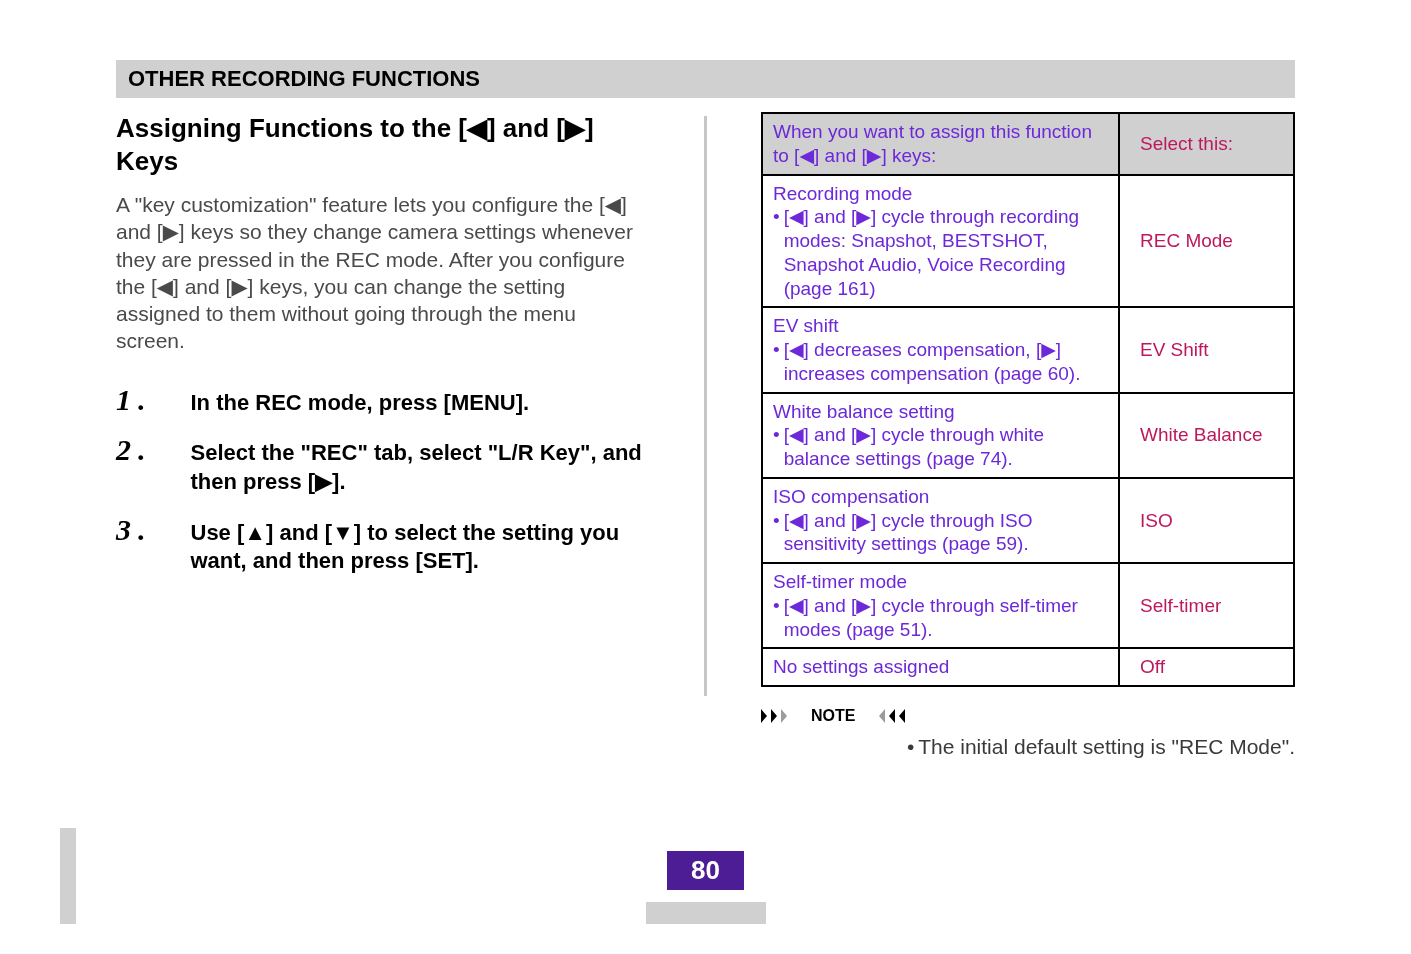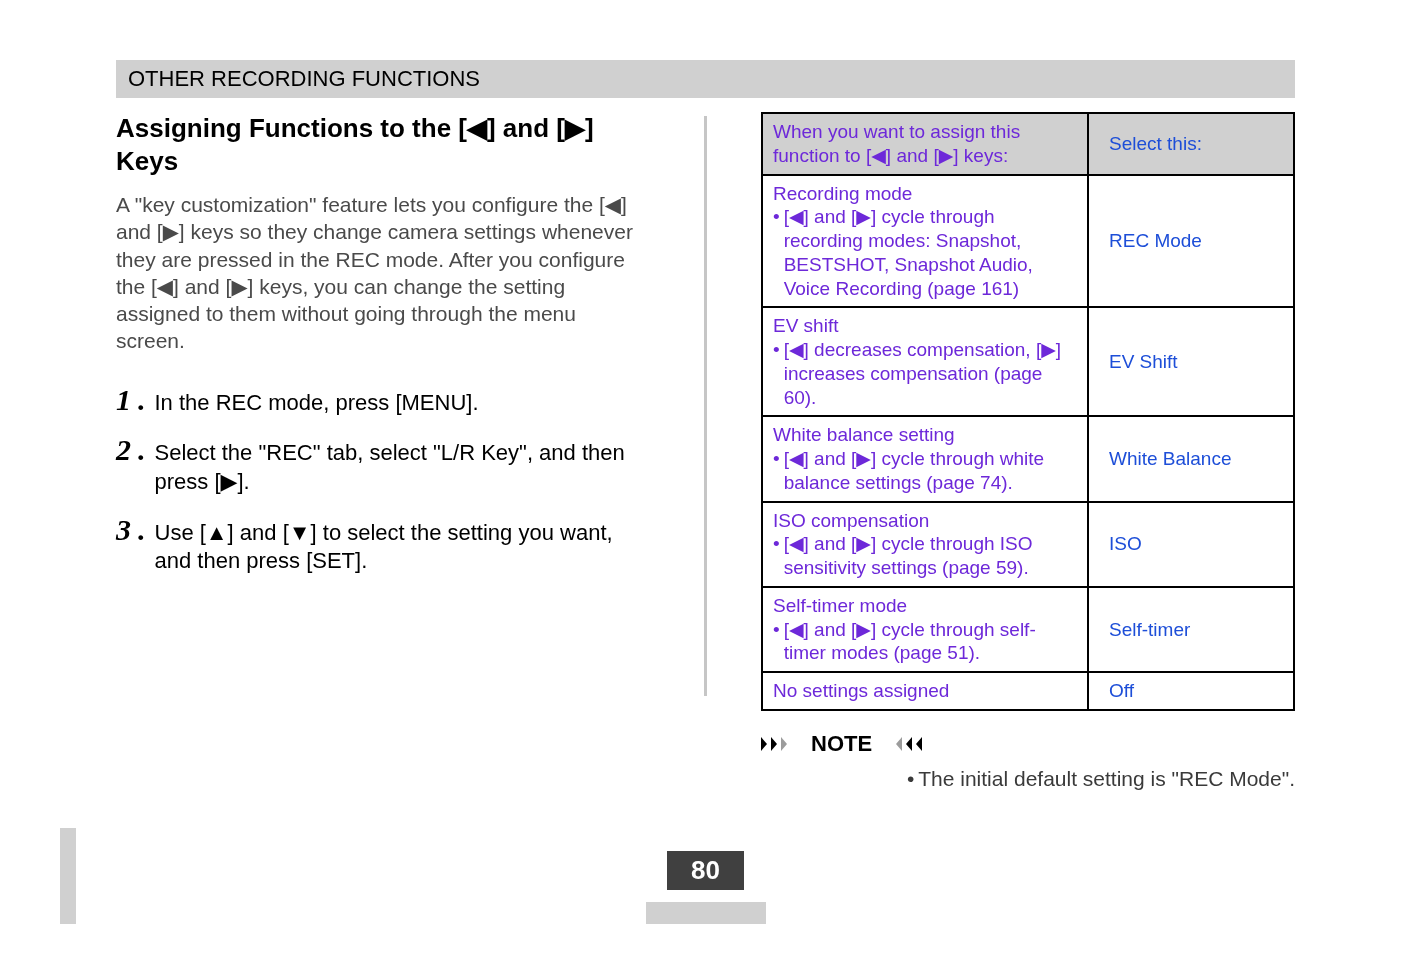--- a/index.html
+++ b/index.html
@@ -13,21 +13,21 @@
   }
   .page {
     padding: 60px 116px 0 116px;
     display: flex;
     flex-direction: column;
     height: 100%;
   }
   .section-bar {
     background: #d0d0d0;
     padding: 6px 12px;
-    font-weight: normal;
+    font-weight: bold;
     font-size: 22px;
     margin-bottom: 14px;
     color: #000;
   }
   .two-col {
     display: flex;
     gap: 54px;
   }
   .col-left { flex: 1; }
   .col-right { flex: 1; }
@@ -58,23 +58,24 @@
   }
   .step-dot {
     font-size: 30px;
     font-weight: bold;
     font-family: "Times New Roman", serif;
     margin-right: 10px;
     line-height: 1;
   }
   .step-text {
     font-size: 22px;
-    font-weight: normal;
+    font-weight: bold;
     line-height: 1.3;
     padding-top: 4px;
+    margin-left: 36px;
   }
   .divider {
     width: 3px;
     background: #c6c6c6;
     margin-top: 4px;
     height: 580px;
   }
   table.funcs {
     border-collapse: collapse;
     width: 100%;
@@ -84,55 +85,55 @@
     border: 2px solid #000;
     padding: 6px 10px;
     vertical-align: middle;
     line-height: 1.25;
     color: #6d28d9;
   }
   table.funcs tr.header td {
     background: #d0d0d0;
   }
   table.funcs td.opt {
-    width: 206px;
-    color: #1d4ed8;
+    width: 175px;
+    color: #be185d;
     padding-left: 20px;
   }
   .cell-title { display: block; }
   .cell-bullet { display: flex; }
   .cell-bullet .bt { margin-right: 4px; }
   .cell-bullet .tx { flex: 1; }
   .note-line {
     margin-top: 20px;
     display: flex;
     align-items: center;
     gap: 10px;
     font-weight: bold;
-    font-size: 22px;
+    font-size: 16px;
   }
   .note-line svg { display: block; }
   .note-text {
     font-size: 21px;
     margin-top: 10px;
     margin-left: 40px;
     color: #3a3a3a;
     text-align: right;
   }
   .note-text .bt { margin-right: 4px; }
   .pagenum-wrap {
     position: absolute;
     left: 0;
     bottom: 64px;
     width: 100%;
     display: flex;
     justify-content: center;
   }
   .pagenum {
-    background: #404040;
+    background: #4c1d95;
     color: #fff;
     font-weight: bold;
     font-size: 26px;
     padding: 4px 24px;
   }
   .graybar {
     position: absolute;
     left: 0;
     bottom: 30px;
     width: 100%;

